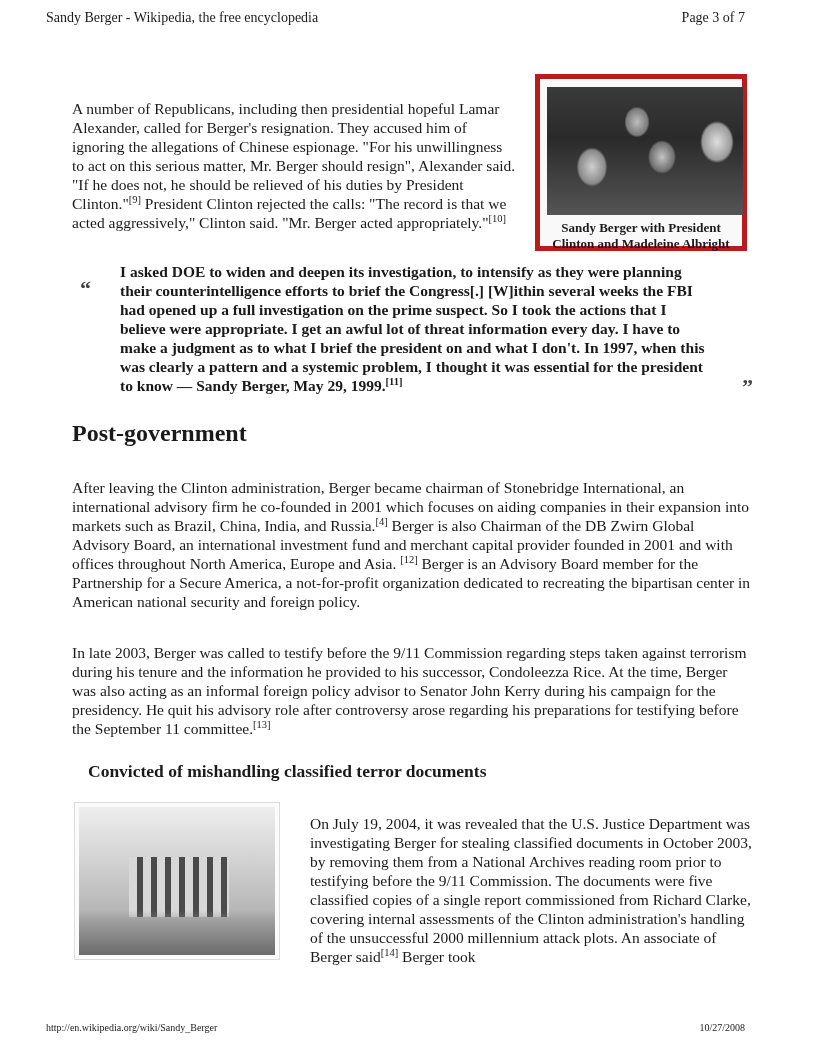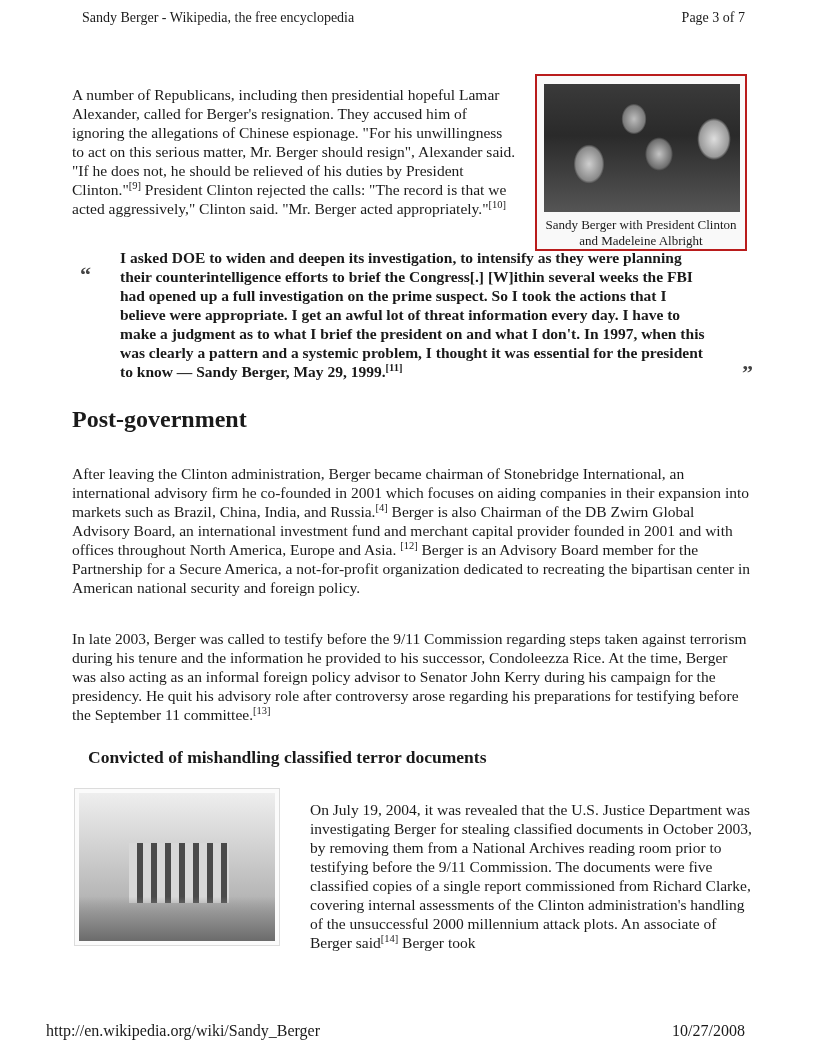--- a/index.html
+++ b/index.html
@@ -1,29 +1,29 @@
 <!DOCTYPE html>
 <html><head>
 <meta charset="utf-8">
 <style>
   html, body { margin: 0; padding: 0; background: #ffffff; }
   body {
     width: 817px; height: 1055px; position: relative; overflow: hidden;
     font-family: "Liberation Serif", serif; color: #1a1a1a;
   }
-  .hdr { position: absolute; top: 10px; left: 46px; right: 72px; font-size: 14px; display: flex; justify-content: space-between; margin-left: 36px; }
-  .ftr { position: absolute; top: 1022px; left: 46px; right: 72px; font-size: 16px; display: flex; justify-content: space-between; }
+  .hdr { position: absolute; top: 10px; left: 46px; right: 72px; font-size: 14px; display: flex; justify-content: space-between; }
+  .ftr { position: absolute; top: 1022px; left: 46px; right: 72px; font-size: 10px; display: flex; justify-content: space-between; }
   .content { position: absolute; left: 72px; top: 66px; width: 680px; }
   p { margin: 0; font-size: 15.5px; line-height: 19px; }
   sup { font-size: 10.5px; line-height: 0; vertical-align: super; }
   .p1 { width: 445px; }
-  .p2 { width: 445px; margin-top: 19px; }
+  .p2 { width: 445px; margin-top: 33px; }
   .thumb-right {
     position: absolute; left: 535px; top: 74px; width: 212px; height: 177px;
-    border: 2px solid #b91c1c; background: #f9f9f9; box-sizing: border-box;
+    border: 5px solid #b91c1c; background: #f9f9f9; box-sizing: border-box; font-weight: bold;
   }
   .thumb-right .img {
     position: absolute; left: 7px; top: 8px; width: 196px; height: 128px;
     background:
       radial-gradient(ellipse 22px 28px at 45px 80px, #cfcfcf 0%, #8a8a8a 60%, transparent 70%),
       radial-gradient(ellipse 18px 22px at 90px 35px, #bdbdbd 0%, #7a7a7a 60%, transparent 70%),
       radial-gradient(ellipse 20px 24px at 115px 70px, #c4c4c4 0%, #6f6f6f 60%, transparent 70%),
       radial-gradient(ellipse 24px 30px at 170px 55px, #dedede 0%, #9a9a9a 60%, transparent 70%),
       linear-gradient(180deg, #3a3a3a 0%, #2a2a2a 40%, #555 100%);
   }

